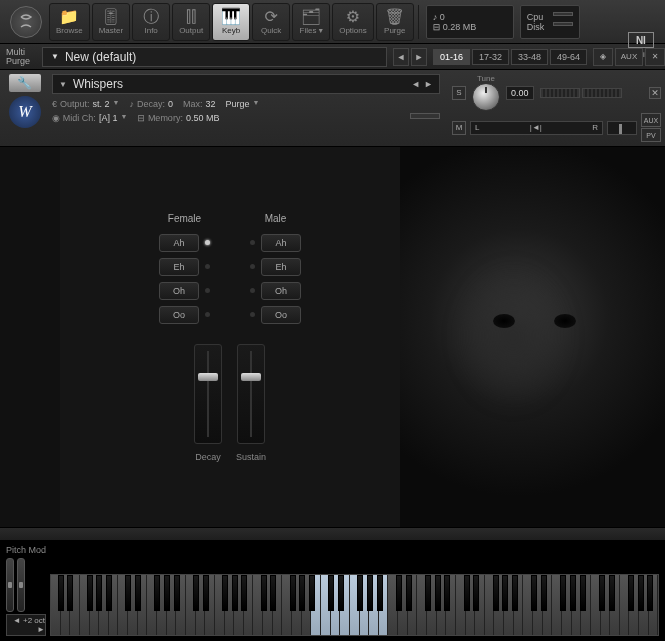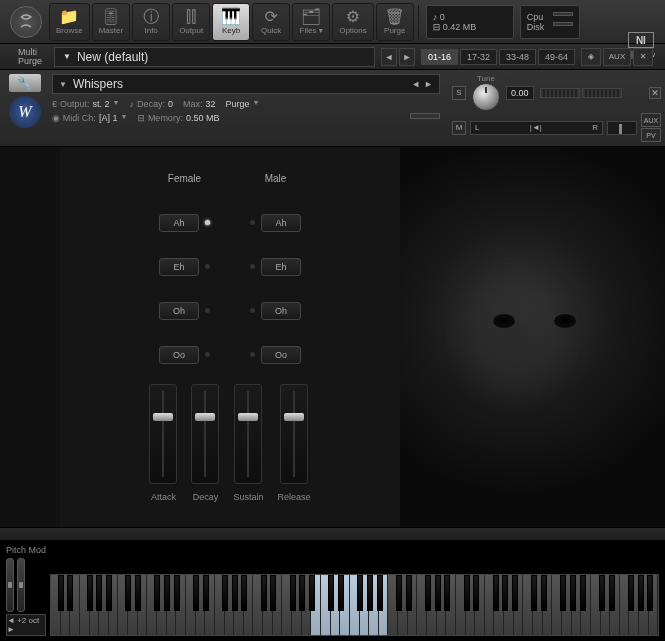--- a/index.html
+++ b/index.html
@@ -16,21 +16,21 @@
 .tool-btn.active .lbl { color: #222; }
 .tool-sep { width: 1px; height: 34px; background: #1a1a1a; margin: 0 3px; }
 .status-box { background: #1a1a1a; border: 1px solid #444; border-radius: 2px; padding: 2px 6px; margin-left: 4px; min-width: 88px; height: 34px; display: flex; flex-direction: column; justify-content: center; font-size: 9px; }
 .status-row { display: flex; justify-content: space-between; }
 .cpu-disk { margin-left: 6px; }
 .ni-logo { margin-left: auto; display: flex; flex-direction: column; align-items: center; gap:2px; padding: 0 6px; margin-top: 48px; }
 .ni-box { width: 26px; height: 16px; border: 1px solid #888; display:flex; align-items:center; justify-content:center; font-weight:bold; font-size:10px; color:#ccc; }
 .view-dot { width:8px; height:8px; border-radius:50%; background:#555; }
 
 
-.multirack-bar { height: 26px; background: linear-gradient(#2e2e2e, #222); display: flex; align-items: center; padding: 0 12px; border-bottom: 1px solid #000; }
+.multirack-bar { height: 26px; background: linear-gradient(#2e2e2e, #222); display: flex; align-items: center; padding: 0 0; border-bottom: 1px solid #000; }
 .multi-label { font-size: 9px; line-height: 9px; padding: 0 6px; }
 .preset-dd { flex: 1; background: #1e1e1e; border: 1px solid #444; height: 20px; margin: 0 6px; display: flex; align-items: center; padding: 0 8px; font-size: 12px; color: #ddd; }
 .preset-dd .arrow { margin-right: 6px; font-size: 8px; }
 .nav-arrows { display: flex; gap: 2px; }
 .nav-btn { width: 16px; height: 18px; background: #2a2a2a; border: 1px solid #444; display: flex; align-items: center; justify-content: center; cursor: pointer; font-size: 9px; }
 .range-btns { display: flex; gap: 2px; margin: 0 6px; align-items: center; }
 .range-btn { padding: 2px 6px; background: #1e1e1e; border: 1px solid #444; font-size: 9px; cursor: pointer; }
 .range-btn.active { background: #444; color: #fff; }
 .aux-area { display:flex; gap:2px; align-items:center; }
 .aux-btn { width:20px; height:18px; background:#2a2a2a; border:1px solid #444; font-size:8px; display:flex; align-items:center; justify-content:center; cursor:pointer; }
@@ -63,21 +63,21 @@
 .mini-fader { width: 30px; height: 14px; background:#1a1a1a; border:1px solid #444; position:relative; }
 .mini-fader::after { content:''; position:absolute; left:40%; top:2px; width:3px; height:10px; background:#888; }
 
 
 .inst-body { display: flex; height: 380px; background: #be185d; }
 .body-left { width: 60px; background:#111; }
 .body-center { width: 340px; display: flex; flex-direction: column; align-items: center; justify-content: center; gap: 20px; background:#151515; }
 .voice-panel { display: flex; gap: 40px; }
 .voice-col { display: flex; flex-direction: column; align-items: center; gap: 6px; }
 .voice-title { font-size: 10px; color: #aaa; margin-bottom: 4px; }
-.voice-row { display: flex; align-items: center; gap: 6px; margin-top: 20px; }
+.voice-row { display: flex; align-items: center; gap: 6px; }
 .voice-btn { width: 40px; height: 18px; background: linear-gradient(#2a2a2a, #1a1a1a); border: 1px solid #444; border-radius: 3px; font-size: 9px; color: #aaa; display:flex; align-items:center; justify-content:center; cursor:pointer; }
 .led { width:5px; height:5px; border-radius:50%; background:#333; }
 .led.on { background:#ccc; box-shadow:0 0 3px #fff; }
 .adsr { display: flex; gap: 14px; }
 .adsr-slot { display: flex; flex-direction: column; align-items: center; gap: 8px; }
 .fader-track { width: 28px; height: 100px; background: linear-gradient(#1a1a1a,#0e0e0e); border: 1px solid #333; border-radius: 3px; position: relative; }
 .fader-track::before { content:''; position:absolute; left:50%; top:6px; bottom:6px; width:2px; background:#333; transform:translateX(-50%); }
 .fader-cap { position: absolute; left: 3px; right: 3px; height: 8px; background: linear-gradient(#ddd,#888); border-radius: 2px; }
 .adsr-lbl { font-size: 9px; color: #888; }
 .body-right { flex: 1; background: radial-gradient(circle at 45% 45%, #3a3a3a 0%, #1a1a1a 35%, #0a0a0a 70%); position:relative; overflow:hidden; }
@@ -89,21 +89,21 @@
 
 .spacer-bar { height: 14px; background: linear-gradient(#2a2a2a,#1e1e1e); border-top:1px solid #000; border-bottom:1px solid #000; }
 
 
 .kbd-section { background: #000000; padding: 4px 6px 20px 6px; }
 .kbd-label { font-size: 9px; color: #888; margin-bottom: 3px; }
 .kbd-row { display: flex; align-items: flex-end; gap: 4px; }
 .mod-wheels { display: flex; gap: 3px; }
 .wheel { width: 8px; height: 54px; background: linear-gradient(#444,#222); border: 1px solid #555; border-radius: 3px; position:relative; }
 .wheel::after { content:''; position:absolute; left:1px; right:1px; top:45%; height:6px; background:#888; border-radius:1px; }
-.oct-display { width: 40px; font-size: 8px; text-align:left; background:#1a1a1a; border:1px solid #444; padding:1px 0; margin-top:2px; }
+.oct-display { width: 40px; font-size: 8px; text-align:right; background:#1a1a1a; border:1px solid #444; padding:1px 0; margin-top:2px; }
 .kbd-wrap { display:flex; flex-direction:column; align-items:flex-start; }
 .keyboard { flex: 1; height: 62px; position: relative; background:#111; border:1px solid #444; display:flex; }
 .white-key { flex:1; background: linear-gradient(#555,#3a3a3a); border-right: 1px solid #222; position:relative; }
 .white-key.lit { background: linear-gradient(#bcd, #9ab); }
 .black-key { position:absolute; top:0; height:60%; background: linear-gradient(#1a1a1a,#000); border:1px solid #000; z-index:2; }
 </style>
 </head>
 <body>
 
 <div class="toolbar">
@@ -146,21 +146,21 @@
         <span class="lbl">Options</span>
       </div>
       <div class="tool-btn">
         <span class="icon">🗑</span>
         <span class="lbl">Purge</span>
       </div>
     </div>
   <div class="tool-sep"></div>
   <div class="status-box">
     <div>♪ 0</div>
-    <div>⊟ 0.42 MB</div>
+    <div>⊟ 0.28 MB</div>
   </div>
   <div class="status-box cpu-disk" style="min-width:60px">
     <div class="status-row">
         <span>Cpu</span>
         <span style="width:20px;height:4px;background:#333;border:1px solid #555"></span>
       </div>
     <div class="status-row">
         <span>Disk</span>
         <span style="width:20px;height:4px;background:#333;border:1px solid #555"></span>
       </div>
@@ -309,39 +309,27 @@
               <div class="voice-btn">Oo</div>
             </div>
           </div>
       </div>
     </div>
     <div class="adsr" id="adsr-panel">
         <div class="adsr-slot">
           <div class="fader-track">
             <div class="fader-cap" style="top:28px"></div>
           </div>
-          <div class="adsr-lbl">Attack</div>
-        </div>
-        <div class="adsr-slot">
-          <div class="fader-track">
-            <div class="fader-cap" style="top:28px"></div>
-          </div>
           <div class="adsr-lbl">Decay</div>
         </div>
         <div class="adsr-slot">
           <div class="fader-track">
             <div class="fader-cap" style="top:28px"></div>
           </div>
           <div class="adsr-lbl">Sustain</div>
-        </div>
-        <div class="adsr-slot">
-          <div class="fader-track">
-            <div class="fader-cap" style="top:28px"></div>
-          </div>
-          <div class="adsr-lbl">Release</div>
         </div>
       </div>
   </div>
   <div class="body-right">
     <div class="face-shadow"></div>
     <div class="face-eye e1"></div>
     <div class="face-eye e2"></div>
   </div>
 </div>
 

